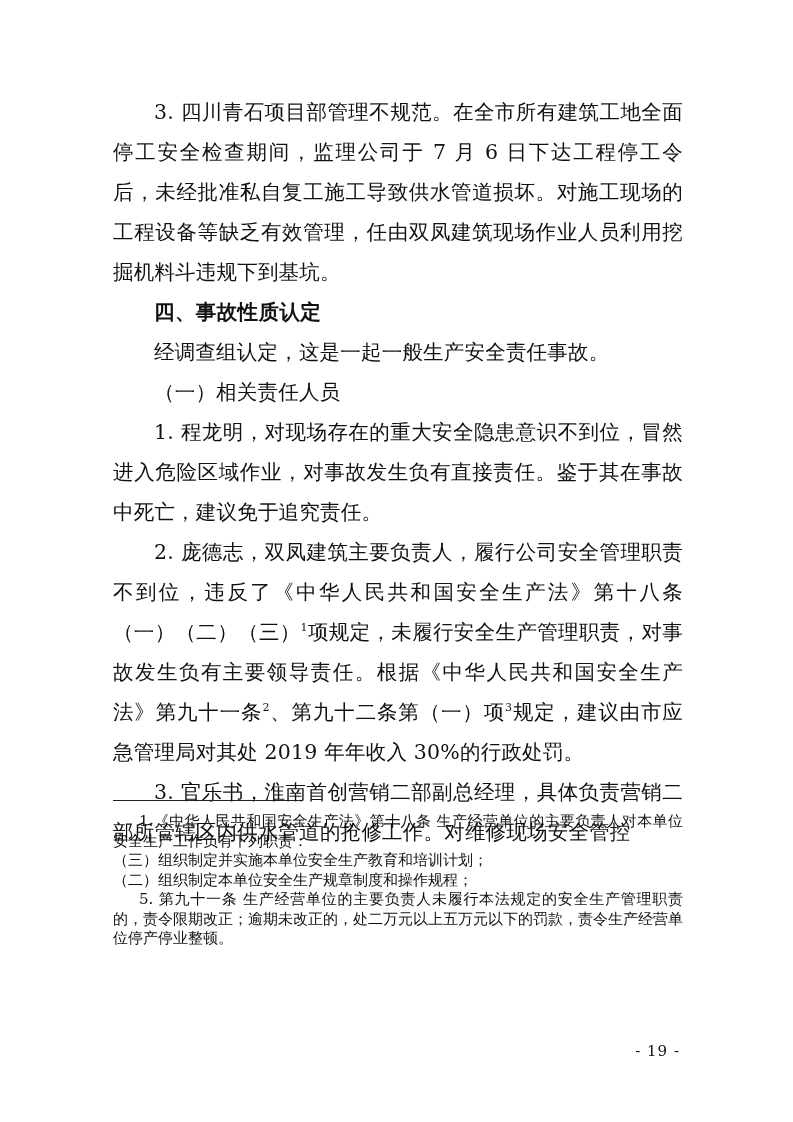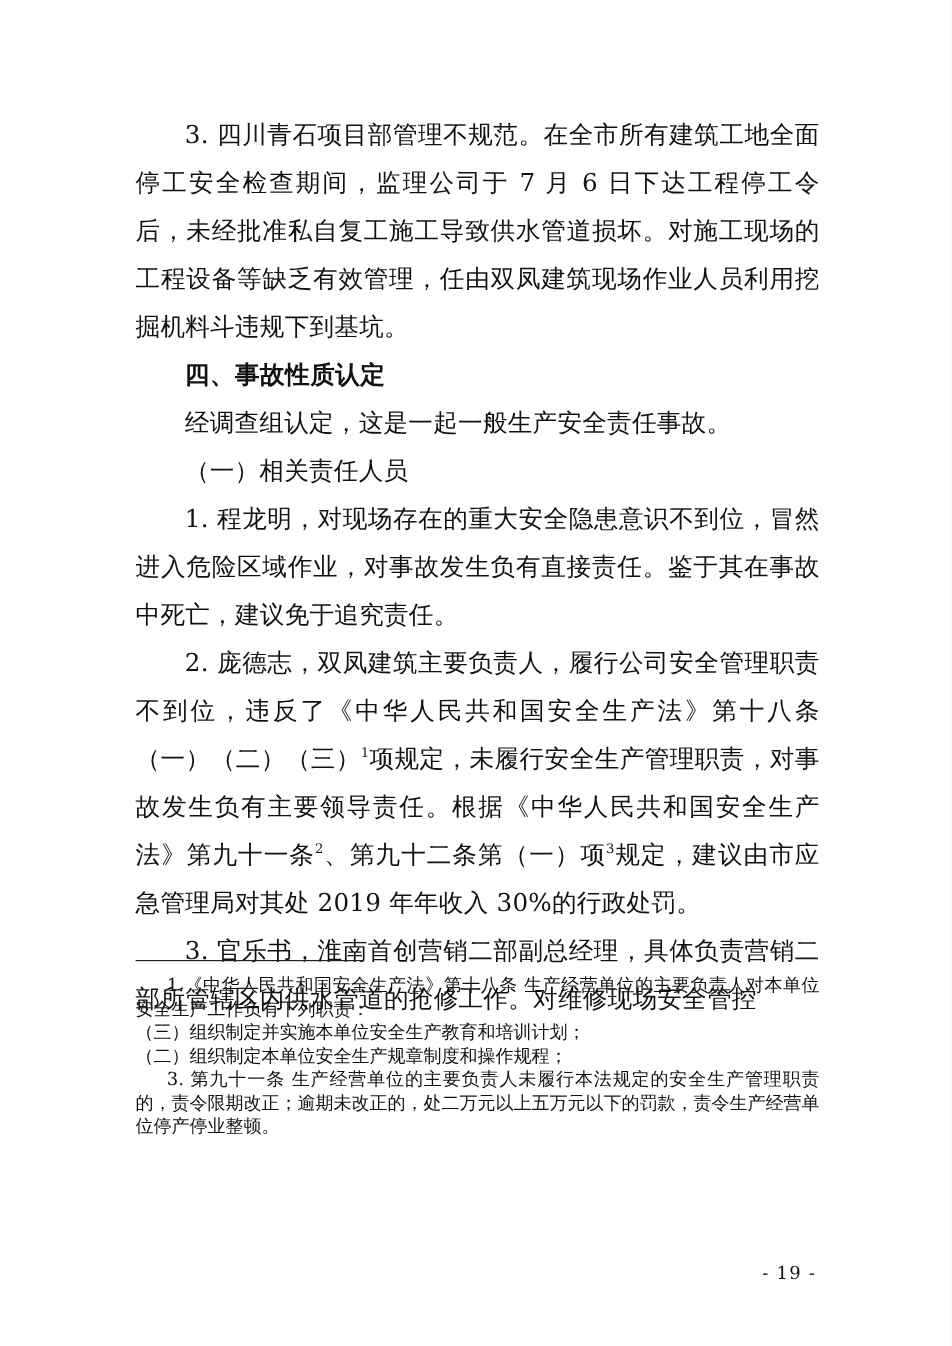--- a/index.html
+++ b/index.html
@@ -68,21 +68,21 @@
   .fn {
     margin: 0;
     text-indent: 26px;
   }
   .fn.sub {
     text-indent: 0;
   }
   .pagenum {
     position: absolute;
     right: 113px;
-    bottom: 52px;
+    bottom: 62px;
     font-size: 15px;
     font-family: "DejaVu Serif", "Liberation Serif", serif;
     letter-spacing: 1px;
   }
 </style>
 </head>
 <body>
 
 <div class="page">
 
@@ -95,18 +95,18 @@
     <p class="para indent">2. 庞德志，双凤建筑主要负责人，履行公司安全管理职责不到位，违反了《中华人民共和国安全生产法》第十八条（一）（二）（三）<sup>1</sup>项规定，未履行安全生产管理职责，对事故发生负有主要领导责任。根据《中华人民共和国安全生产法》第九十一条<sup>2</sup>、第九十二条第（一）项<sup>3</sup>规定，建议由市应急管理局对其处 2019 年年收入 30%的行政处罚。</p>
     <p class="para indent">3. 官乐书，淮南首创营销二部副总经理，具体负责营销二部所管辖区内供水管道的抢修工作。对维修现场安全管控</p>
   </div>
 
   <div class="footnote-rule"></div>
 
   <div class="footnotes">
     <p class="fn">1.《中华人民共和国安全生产法》第十八条 生产经营单位的主要负责人对本单位安全生产工作负有下列职责：</p>
     <p class="fn sub">（三）组织制定并实施本单位安全生产教育和培训计划；</p>
     <p class="fn sub">（二）组织制定本单位安全生产规章制度和操作规程；</p>
-    <p class="fn">3. 第九十一条 生产经营单位的主要负责人未履行本法规定的安全生产管理职责的，责令限期改正；逾期未改正的，处二万元以上五万元以下的罚款，责令生产经营单位停产停业整顿。</p>
+    <p class="fn">5. 第九十一条 生产经营单位的主要负责人未履行本法规定的安全生产管理职责的，责令限期改正；逾期未改正的，处二万元以上五万元以下的罚款，责令生产经营单位停产停业整顿。</p>
   </div>
 
   <div class="pagenum">- 19 -</div>
 
 </div>
 
 </body></html>

